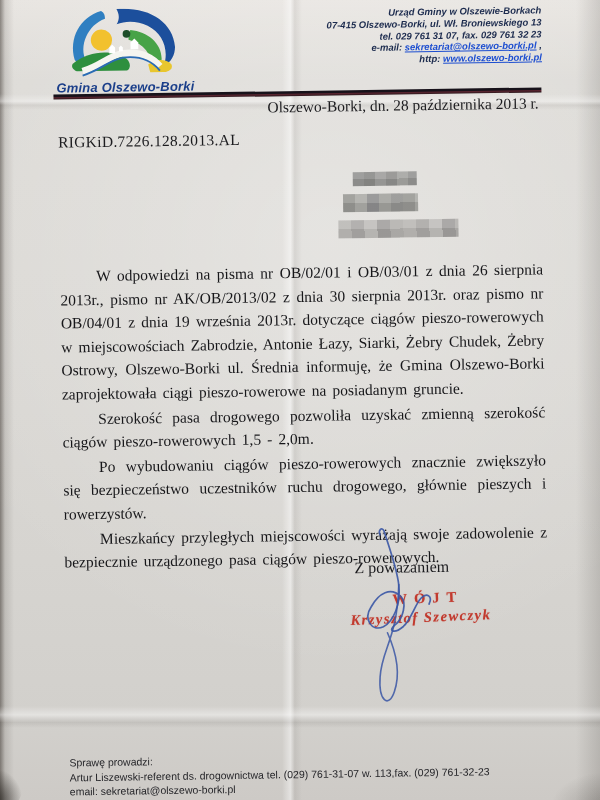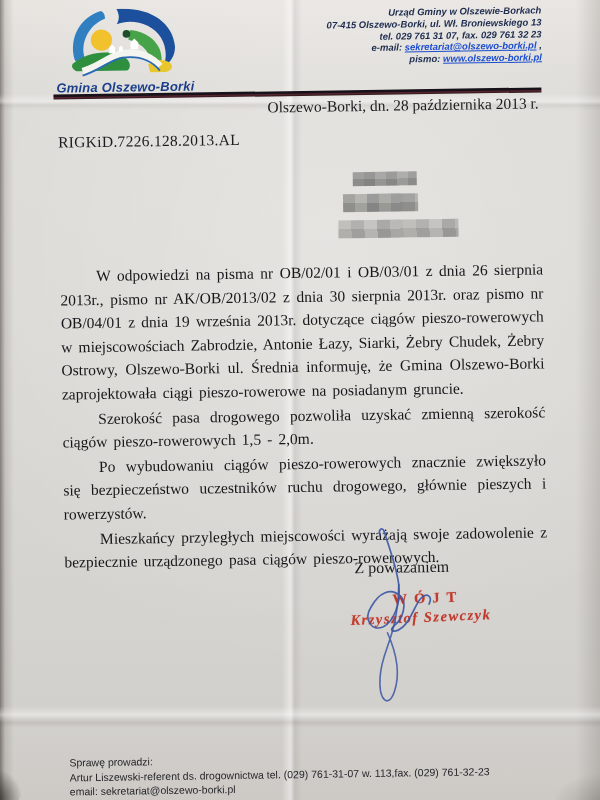--- a/index.html
+++ b/index.html
@@ -109,21 +109,21 @@
       <polygon points="54,44 54,40 56,38 58,40 58,44" fill="#ffffff"></polygon>
     </svg>
     <div class="logo-caption">Gmina Olszewo-Borki</div>
     <div class="rule"></div>
 
     <div class="office">
       <div>Urząd Gminy w Olszewie-Borkach</div>
       <div>07-415 Olszewo-Borki, ul. Wł. Broniewskiego 13</div>
       <div>tel. 029 761 31 07, fax. 029 761 32 23</div>
       <div><span>e-mail: </span><span class="lnk">sekretariat@olszewo-borki.pl</span><span> ,</span></div>
-      <div><span>pismo: </span><span class="lnk">www.olszewo-borki.pl</span></div>
+      <div><span>http: </span><span class="lnk">www.olszewo-borki.pl</span></div>
     </div>
 
     <div class="dateline">Olszewo-Borki, dn. 28 października 2013 r.</div>
     <div class="refno">RIGKiD.7226.128.2013.AL</div>
 
     <div class="px px1"></div>
     <div class="px px2"></div>
     <div class="px px3"></div>
 
     <div class="body">

